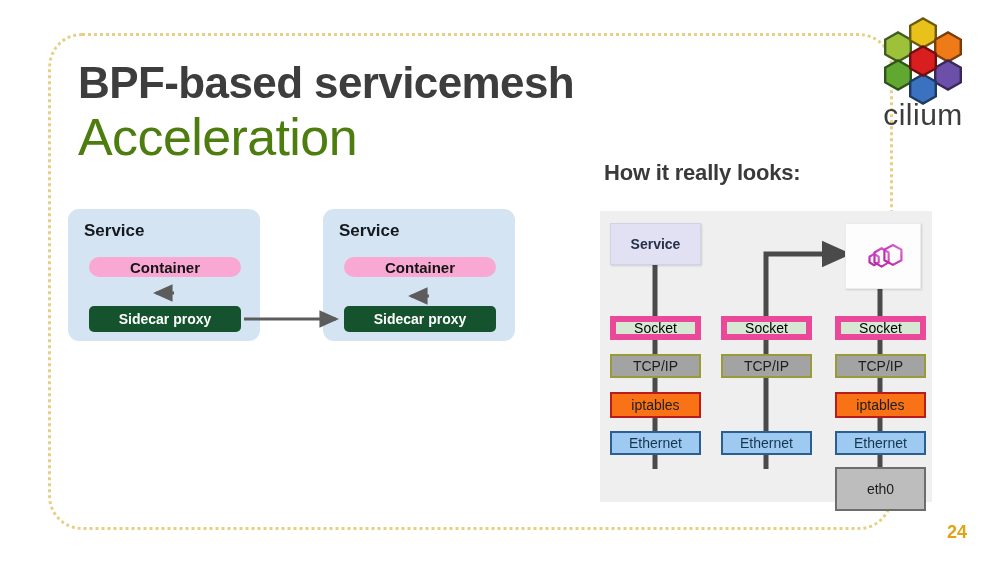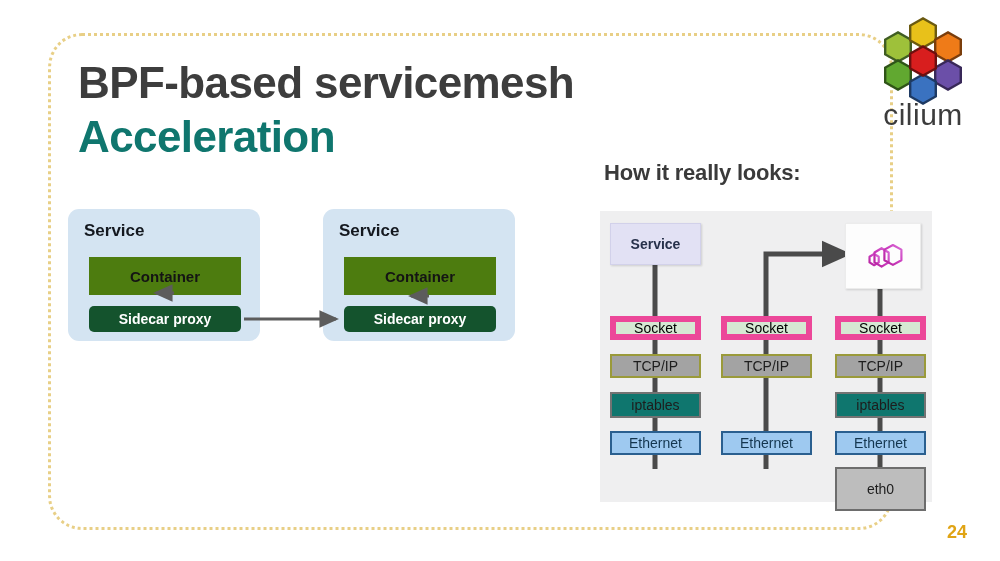--- a/index.html
+++ b/index.html
@@ -40,23 +40,23 @@
   }
   .title-line1 {
     font-size: 44px;
     font-weight: bold;
     color: #3d3d3d;
     letter-spacing: -0.6px;
     line-height: 54px;
     white-space: nowrap;
   }
   .title-line2 {
-    font-size: 44px;
-    font-weight: bold;
-    color: #0f766e;
+    font-size: 52px;
+    font-weight: normal;
+    color: #4d7c0f;
     letter-spacing: -0.6px;
     line-height: 54px;
     white-space: nowrap;
   }
 
   
   #cilium-logo {
     position: absolute;
     right: 22px;
     top: 14px;
@@ -101,23 +101,23 @@
   .service-label {
     position: absolute;
     left: 16px; top: 12px;
     font-size: 17px;
     font-weight: bold;
     color: #14181f;
   }
   .container-box {
     position: absolute;
     left: 21px; top: 48px;
-    width: 152px; height: 38px;
-    background: #4d7c0f;
-    border-radius: 0;
+    width: 152px; height: 20px;
+    background: #f9a8d4;
+    border-radius: 12px;
     display: flex; align-items: center; justify-content: center;
     font-size: 15px; font-weight: bold; color: #141414;
   }
   .sidecar-box {
     position: absolute;
     left: 21px; top: 97px;
     width: 152px; height: 26px;
     background: #14532d;
     border-radius: 5px;
     display: flex; align-items: center; justify-content: center;
@@ -168,22 +168,22 @@
     background: #d6e8d3;
     border: 6px solid #ec4899;
     color: #000000;
   }
   .box-tcpip {
     background: #a3a3a3;
     border: 2px solid #9a9a3a;
     color: #1d1d1d;
   }
   .box-iptables {
-    background: #0f766e;
-    border: 2px solid #737373;
+    background: #f97316;
+    border: 2px solid #b91c1c;
     color: #1d1d1d;
   }
   .box-ethernet {
     background: #9ec9f0;
     border: 2px solid #2a5f8f;
     color: #14364f;
   }
   .box-gray {
     background: #bdbdbd;
     border: 2px solid #6d6d6d;

